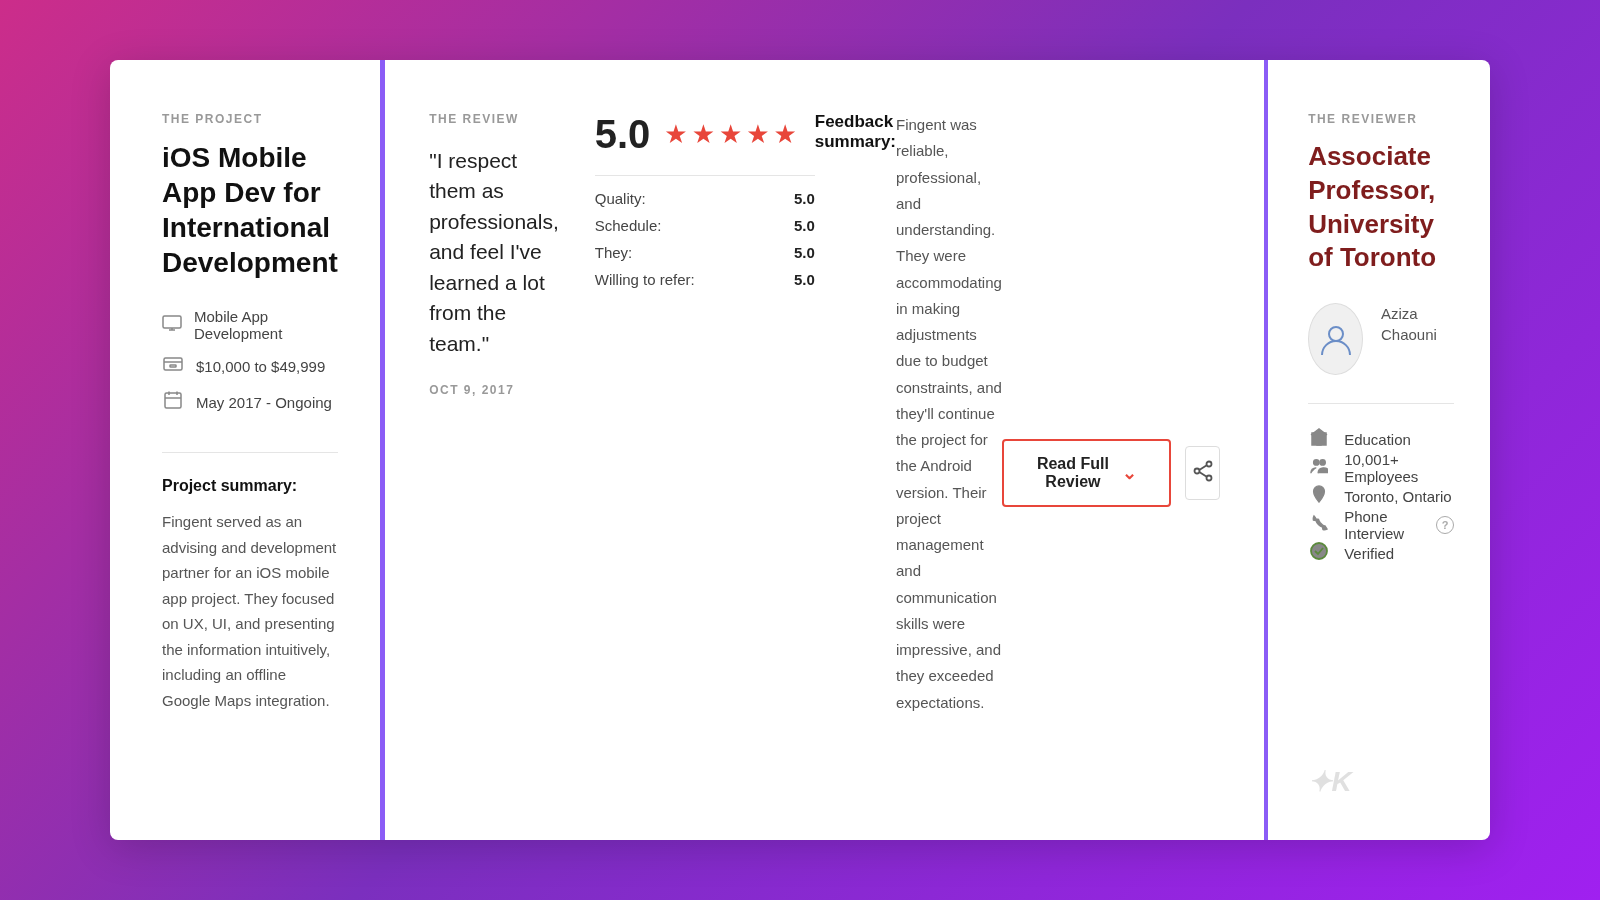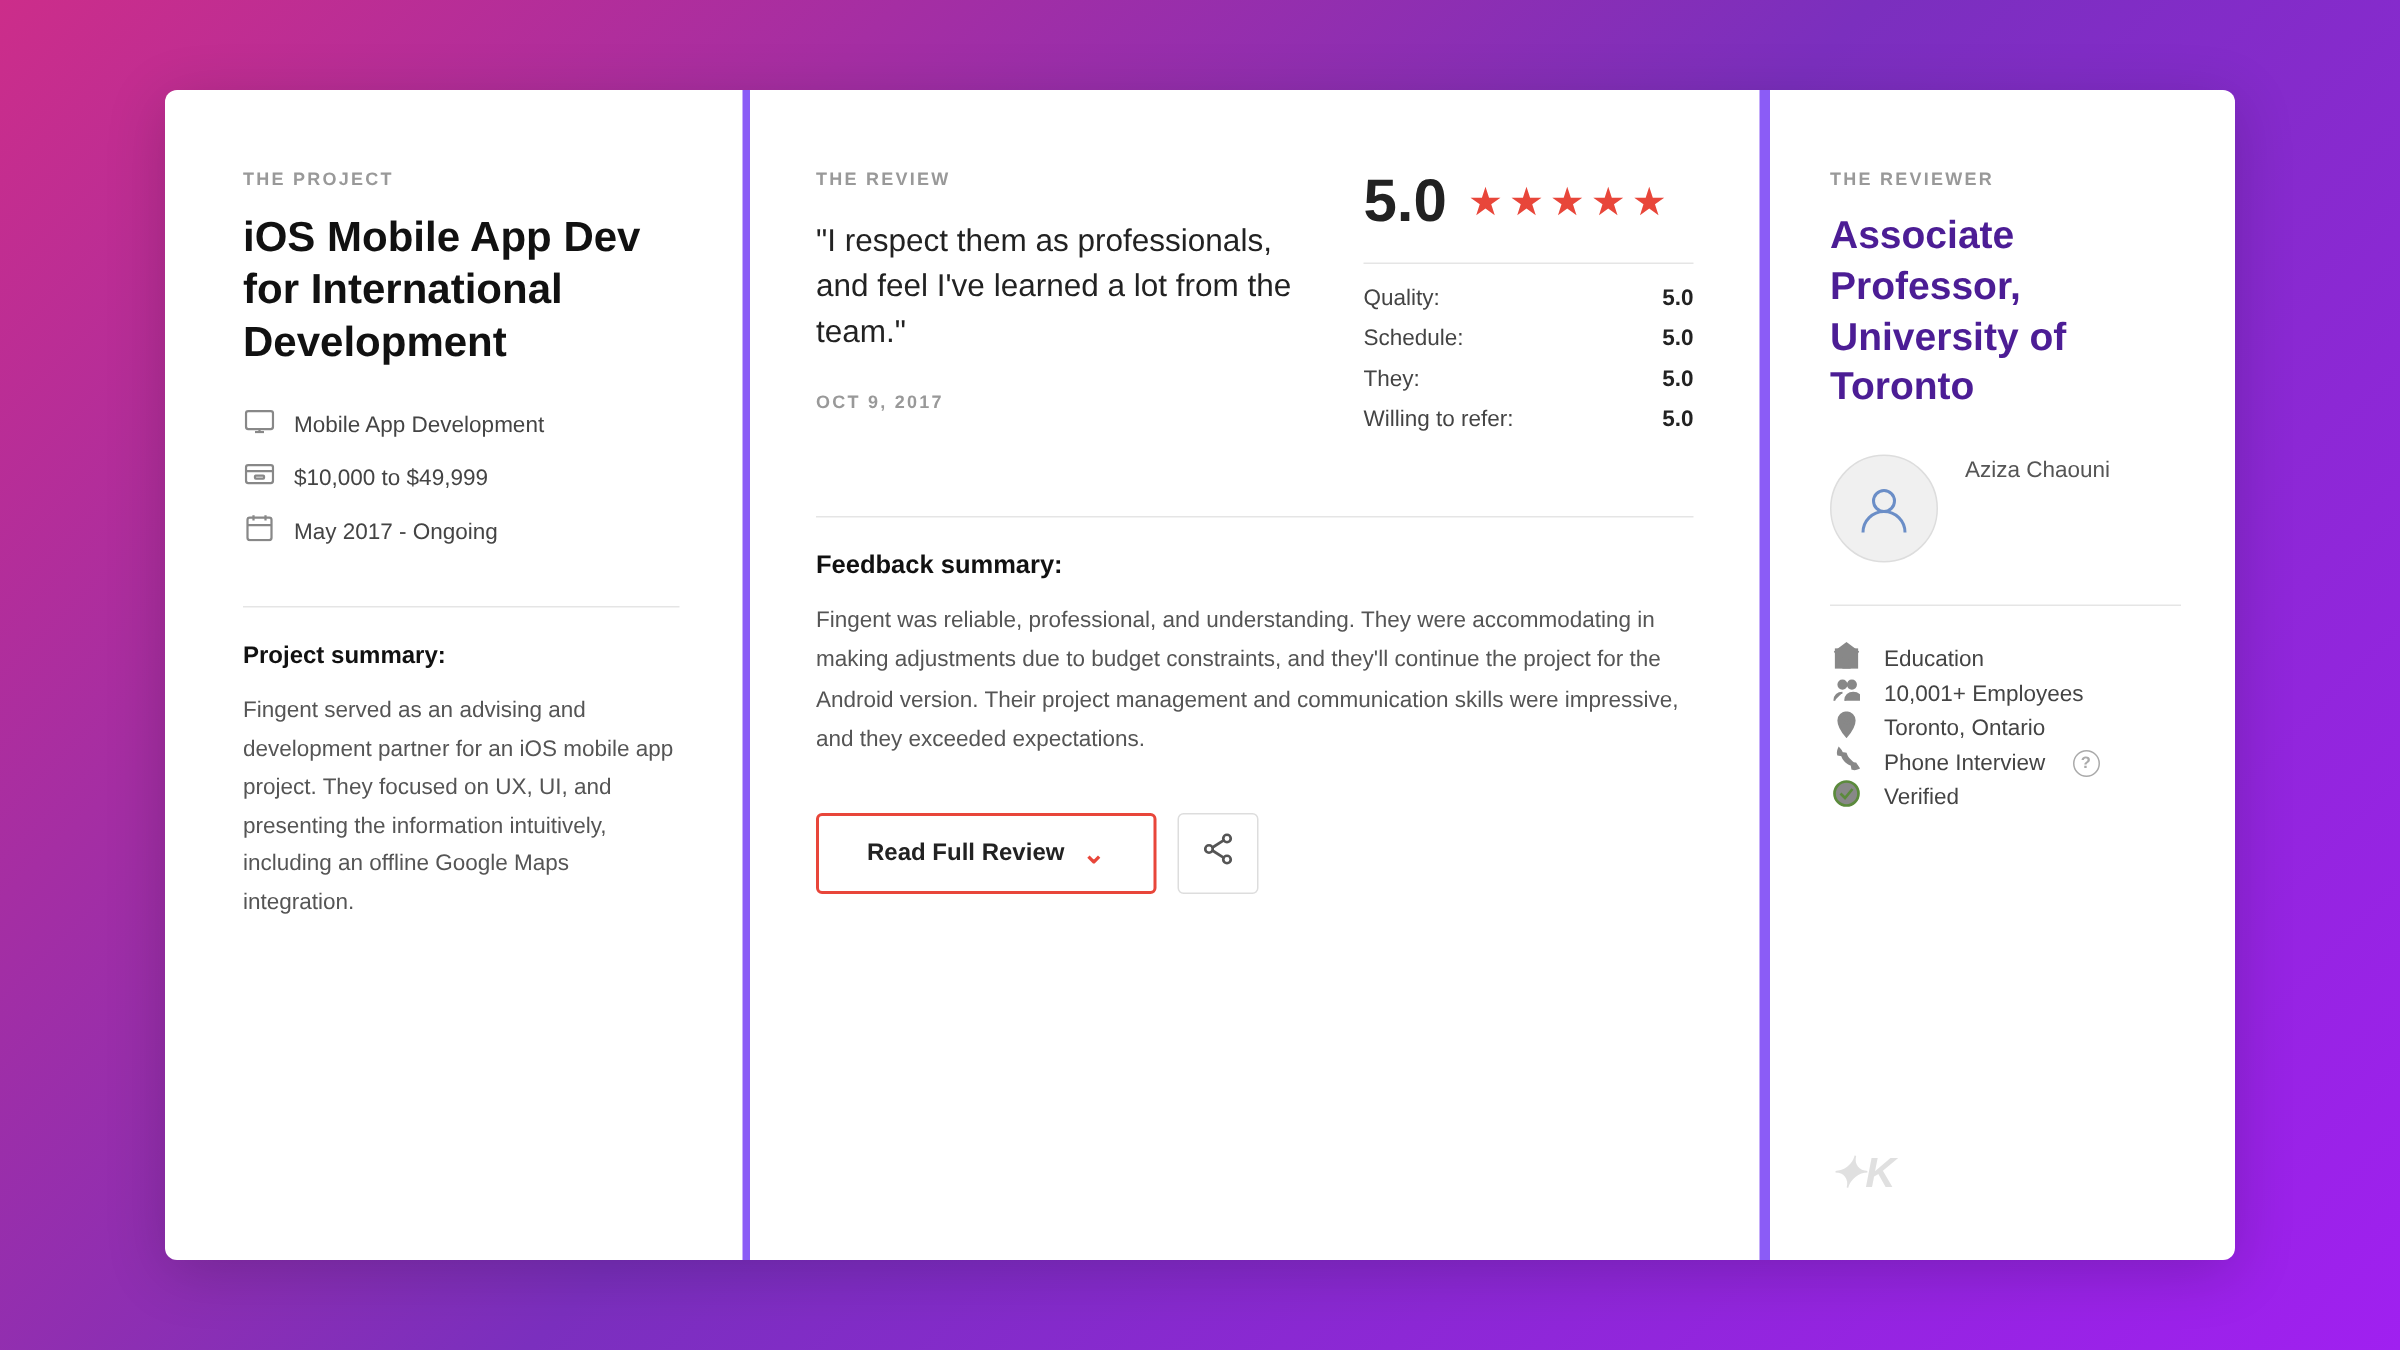--- a/index.html
+++ b/index.html
@@ -88,24 +88,24 @@
 
     .summary-text {
       font-size: 15px;
       color: #555;
       line-height: 1.7;
     }
 
     
     .panel-middle {
       flex: 1;
-      border-right: 7px solid #8b5cf6;
+      border-right: 4px solid #8b5cf6;
       padding: 52px 44px 42px 44px;
       display: flex;
-      flex-direction: column;
+      flex-direction: row;
     }
 
     .review-header {
       display: flex;
       gap: 36px;
       margin-bottom: 28px;
       align-items: flex-start;
     }
 
     .review-quote {
@@ -260,21 +260,21 @@
       font-weight: 700;
       letter-spacing: 1.5px;
       color: #999;
       text-transform: uppercase;
       margin-bottom: 14px;
     }
 
     .reviewer-role {
       font-size: 26px;
       font-weight: 700;
-      color: #4c1d95;
+      color: #7f1d1d;
       line-height: 1.3;
       margin-bottom: 28px;
     }
 
     .reviewer-profile {
       display: flex;
       align-items: flex-start;
       gap: 18px;
       margin-bottom: 28px;
     }

